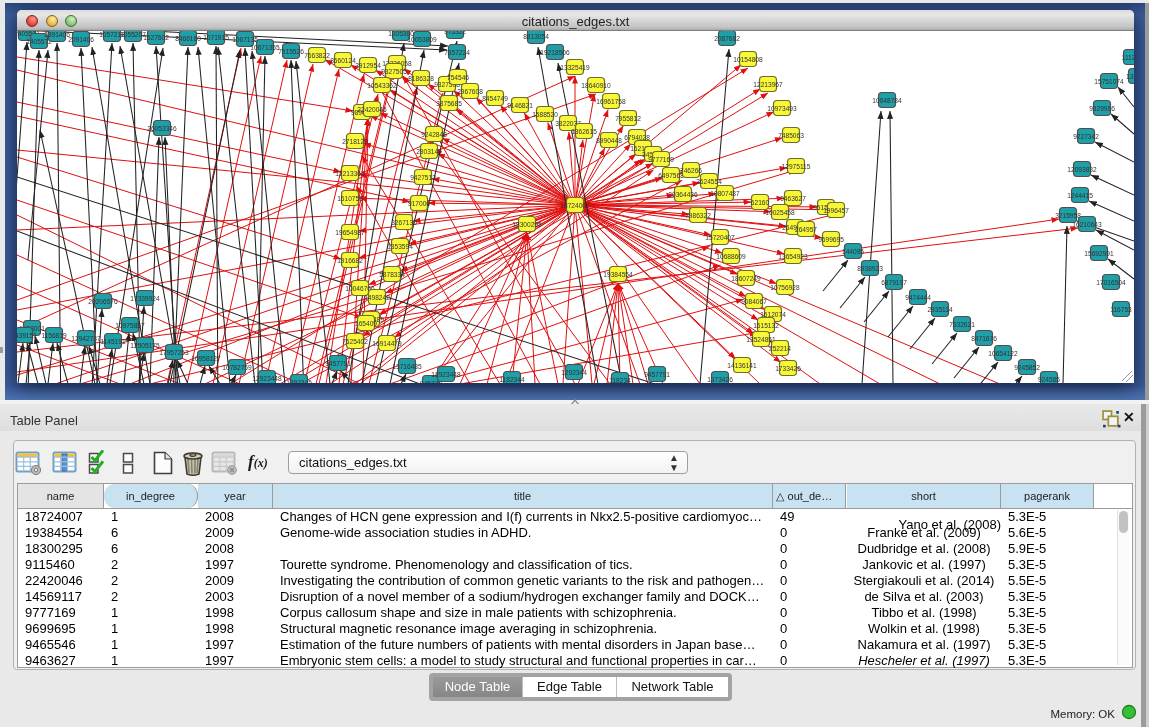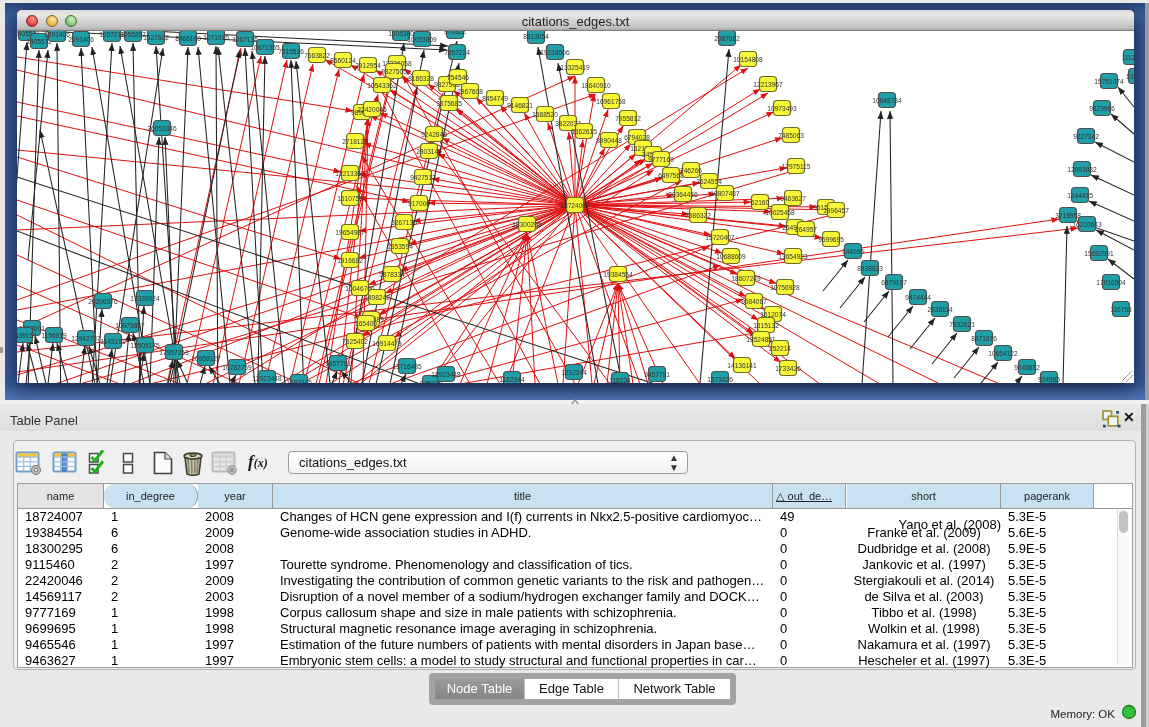--- a/index.html
+++ b/index.html
@@ -29,21 +29,21 @@
 .dd .st{position:absolute;right:8px;top:0.5px;font-size:10px;color:#333;line-height:10.5px;letter-spacing:0}
 .tablewrap{position:absolute;left:17px;top:483px;width:1116px;height:185px;background:#fff;
  border:1px solid #9c9c9c;box-sizing:border-box}
 .hc{position:absolute;top:0;height:24px;border-right:1px solid #9a9a9a;font-size:11px;color:#222;
  text-align:center;line-height:24px}
 .hrow{position:absolute;left:0;top:0;width:1114px;height:24px;border-bottom:1px solid #9a9a9a;background:#fff}
 .tc{position:absolute;height:16px;font-size:13px;line-height:16px;color:#000;white-space:nowrap;overflow:hidden}
 .rows{position:absolute;left:0;top:25px;width:1114px;height:160px}
 .sbar{position:absolute;right:3px;top:26px;width:11px;height:155px;background:#fafafa;border-left:1px solid #e0e0e0}
 .sthumb{position:absolute;left:1px;top:1px;width:9px;height:22px;border-radius:5px;background:#c2c2c2}
-.tabs{position:absolute;left:429px;top:673px;height:20px;display:flex;border:6px solid #a3a3a3;border-radius:4px;
+.tabs{position:absolute;left:429px;top:673px;height:20px;display:flex;border:4px solid #a3a3a3;border-radius:4px;
  overflow:hidden;background:#0369a1;font-size:13px}
 .tab{line-height:20px;color:#111;background:#fff;text-align:center;box-sizing:border-box}
 .tab.sel{background:linear-gradient(180deg,#9a9a9a,#868686);color:#fff}
 .tab+.tab{border-left:1px solid #bdbdbd}
 .status{position:absolute;right:0;top:700px;width:1149px;height:27px;font-size:11.5px;color:#222}
 .grip{position:absolute;left:569px;top:399px;width:12px;height:7px;color:#8a8a8a;font-size:9px;line-height:7px}
 .redge-top{position:absolute;left:1145px;top:3px;width:4px;height:397px;background:#9b9b9b}
 .redge-bot{position:absolute;left:1141px;top:404px;width:5px;height:323px;background:#9b9b9b}
 .redge-bot2{position:absolute;left:1146px;top:404px;width:3px;height:323px;background:#cfcfcf}
 .fltico{position:absolute;left:1102px;top:410px}
@@ -667,21 +667,21 @@
       <path d="M19 18 l4 4 M23 18 l-4 4" stroke="#8f8f8f" stroke-width="1.4"></path>
     </svg></div>
 <div class="fx" style="left:248px;top:452px;position:absolute">f<i>(x)</i></div>
 <div class="dd">citations_edges.txt<span class="st">▲<br>▼</span></div>
 <div class="tablewrap">
  <div class="hrow">
       <div class="hc" style="left:0px;width:85px;background:#e4e4e4;">name</div>
       <div class="hc" style="left:86px;width:93px;background:#c8e2f2;border-radius:11px;">in_degree</div>
       <div class="hc" style="left:180px;width:74px;background:#c8e2f2;">year</div>
       <div class="hc" style="left:255px;width:499px;background:#c8e2f2;">title</div>
-      <div class="hc" style="left:755px;width:73px;background:#c8e2f2;text-align:left;padding-left:3px;box-sizing:border-box;text-decoration:underline;">△ out_de…</div>
+      <div class="hc" style="left:755px;width:73px;background:#c8e2f2;text-align:left;padding-left:3px;box-sizing:border-box;">△ out_de…</div>
       <div class="hc" style="left:829px;width:153px;background:#c8e2f2;">short</div>
       <div class="hc" style="left:983px;width:92px;background:#c8e2f2;">pagerank</div>
     </div>
  <div class="rows">
       <div class="tc" style="left:7px;top:0px;width:76px;">18724007</div>
       <div class="tc" style="left:93px;top:0px;width:84px;">1</div>
       <div class="tc" style="left:187px;top:0px;width:65px;">2008</div>
       <div class="tc" style="left:262px;top:0px;width:490px;">Changes of HCN gene expression and I(f) currents in Nkx2.5-positive cardiomyoc…</div>
       <div class="tc" style="left:762px;top:0px;width:64px;">49</div>
       <div class="tc" style="left:829px;top:8px;width:154px;text-align:right;">Yano et al. (2008)</div>
@@ -739,21 +739,21 @@
       <div class="tc" style="left:187px;top:128px;width:65px;">1997</div>
       <div class="tc" style="left:262px;top:128px;width:490px;">Estimation of the future numbers of patients with mental disorders in Japan base…</div>
       <div class="tc" style="left:762px;top:128px;width:64px;">0</div>
       <div class="tc" style="left:829px;top:128px;width:154px;text-align:center;">Nakamura et al. (1997)</div>
       <div class="tc" style="left:990px;top:128px;width:83px;">5.3E-5</div>
       <div class="tc" style="left:7px;top:144px;width:76px;">9463627</div>
       <div class="tc" style="left:93px;top:144px;width:84px;">1</div>
       <div class="tc" style="left:187px;top:144px;width:65px;">1997</div>
       <div class="tc" style="left:262px;top:144px;width:490px;">Embryonic stem cells: a model to study structural and functional properties in car…</div>
       <div class="tc" style="left:762px;top:144px;width:64px;">0</div>
-      <div class="tc" style="left:829px;top:144px;width:154px;text-align:center;">Hescheler et al. (1997)</div>
+      <div class="tc" style="left:829px;top:144px;width:154px;text-align:center;font-style:italic;">Hescheler et al. (1997)</div>
       <div class="tc" style="left:990px;top:144px;width:83px;">5.3E-5</div>
     </div>
  <div class="sbar">
       <div class="sthumb"></div>
     </div>
 </div>
 <div class="tabs">
  <div class="tab sel" style="width:89px">Node Table</div>
     <div class="tab" style="width:94px">Edge Table</div>
     <div class="tab" style="width:112px">Network Table</div>

